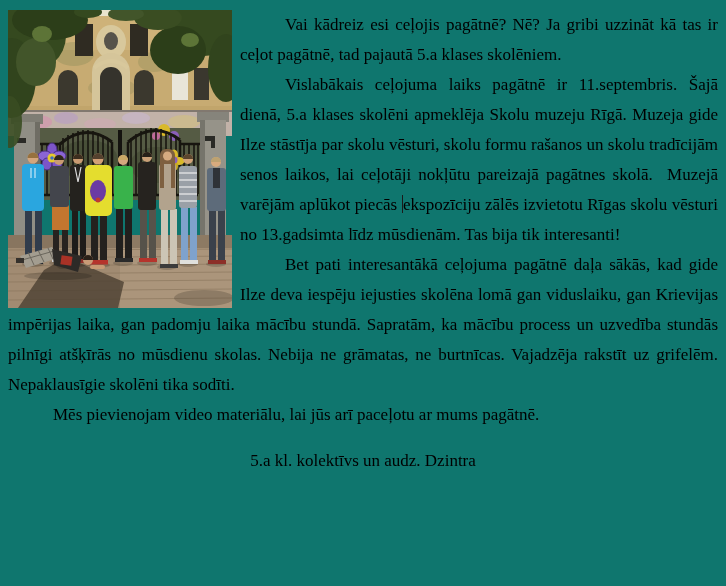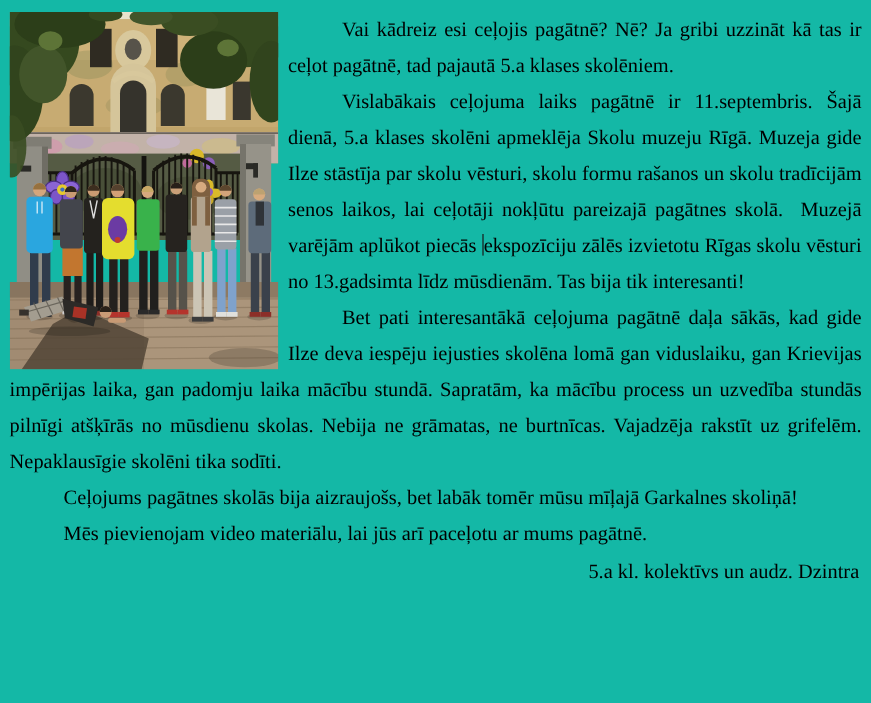--- a/index.html
+++ b/index.html
@@ -2,38 +2,38 @@
 <html lang="lv"><head>
 <meta charset="utf-8">
 <style>
   html, body { margin: 0; padding: 0; background: #ffffff; }
   .page {
     position: relative;
     width: 726px;
     height: 586px;
     box-sizing: border-box;
     padding: 10px 8px 0 8px;
-    background: #14b8a6;
+    background: #0f766e;
     font-family: "Liberation Serif", "DejaVu Serif", serif;
     font-size: 17px;
     line-height: 30px;
     color: #000000;
     text-align: justify;
     overflow: hidden;
   }
   .photo-wrap {
     float: left;
     width: 224px;
     height: 298px;
     margin: 0 8px 0 0;
     overflow: hidden;
   }
   .photo-wrap svg { display: block; width: 224px; height: 298px; }
   p.para { margin: 0; text-indent: 45px; }
-  p.signature { margin: 2px; text-indent: 0; text-align: right; }
+  p.signature { margin: 16px; text-indent: 0; text-align: center; }
   .caret {
     display: inline-block;
     width: 1.5px;
     height: 18px;
     background: #1a1a1a;
     vertical-align: -3px;
   }
 </style>
 </head>
 <body>
@@ -349,19 +349,18 @@
     </svg>
   </div>
 
   <p class="para">Vai kādreiz esi ceļojis pagātnē? Nē? Ja gribi uzzināt kā tas ir ceļot pagātnē, tad pajautā 5.a klases skolēniem.</p>
 
   <p class="para"><span>Vislabākais ceļojuma laiks pagātnē ir 11.septembris. Šajā dienā, 5.a klases skolēni apmeklēja Skolu muzeju Rīgā. Muzeja gide Ilze stāstīja par skolu vēsturi, skolu formu rašanos un skolu tradīcijām senos laikos, lai ceļotāji nokļūtu pareizajā pagātnes skolā.&nbsp; Muzejā varējām aplūkot piecās </span><span class="caret"></span><span>ekspozīciju zālēs izvietotu Rīgas skolu vēsturi no 13.gadsimta līdz mūsdienām. Tas bija tik interesanti!</span></p>
 
 
   <p class="para">Bet pati interesantākā ceļojuma pagātnē daļa sākās, kad gide Ilze deva iespēju iejusties skolēna lomā gan viduslaiku, gan Krievijas impērijas laika, gan padomju laika mācību stundā. Sapratām, ka mācību process un uzvedība stundās pilnīgi atšķīrās no mūsdienu skolas. Nebija ne grāmatas, ne burtnīcas. Vajadzēja rakstīt uz grifelēm. Nepaklausīgie skolēni tika sodīti.</p>
 
-  <p class="para">Ceļojums pagātnes skolās bija aizraujošs, bet labāk tomēr mūsu mīļajā Garkalnes skoliņā!</p>
 
   <p class="para">Mēs pievienojam video materiālu, lai jūs arī paceļotu ar mums pagātnē.</p>
 
   <p class="signature">5.a kl. kolektīvs un audz. Dzintra</p>
 
 </div>
 
 </body></html>

